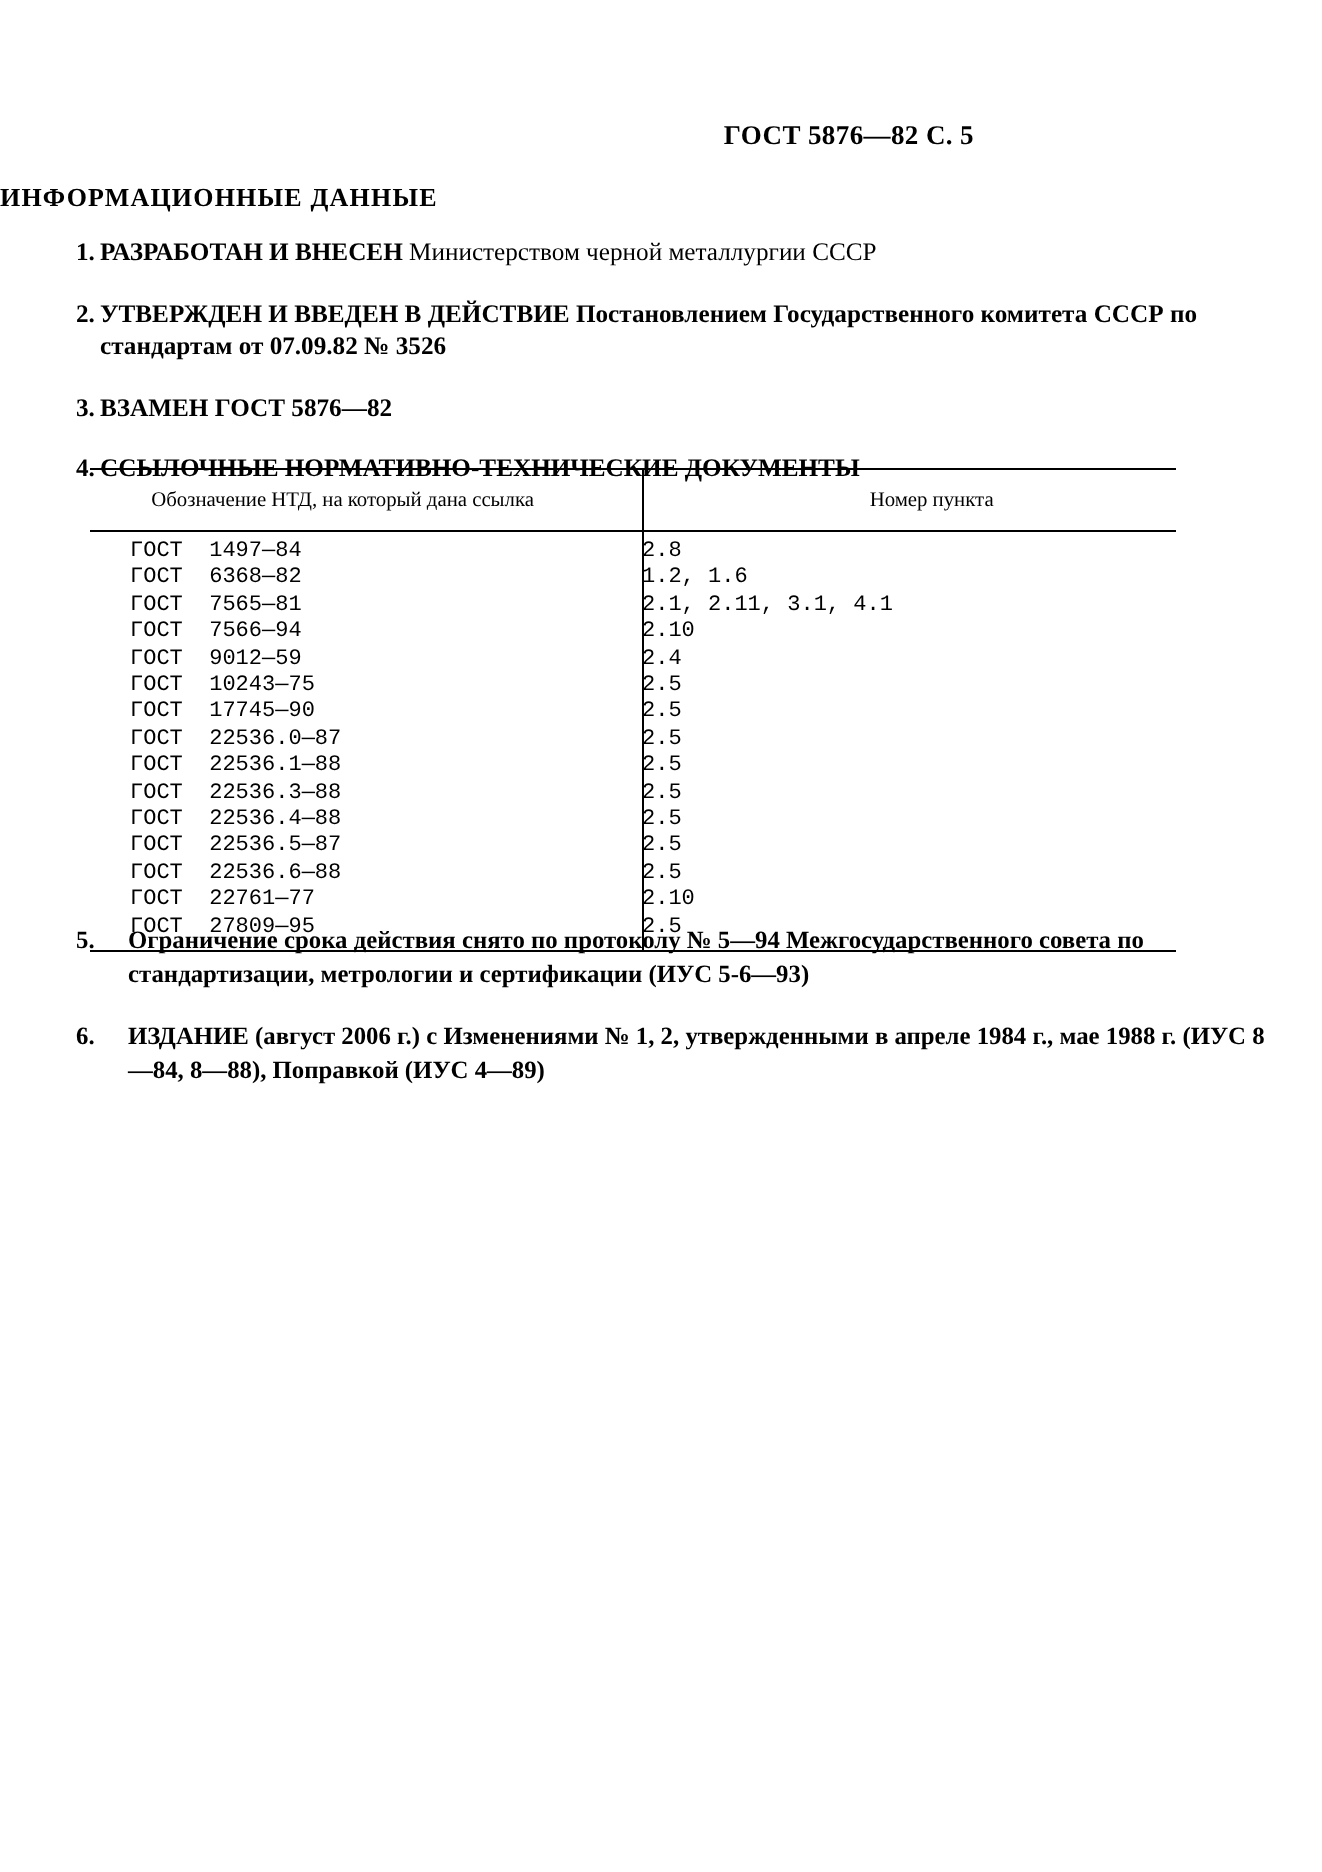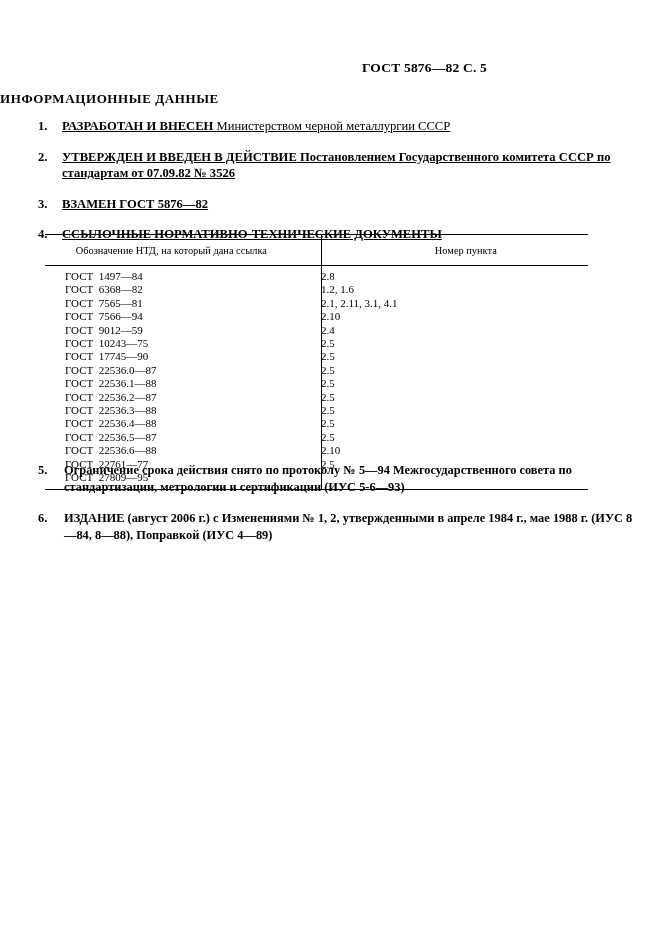--- a/index.html
+++ b/index.html
@@ -54,22 +54,21 @@
     line-height: 1.32;
   }
   .item .num {
     position: absolute;
     left: 0;
     top: 0;
     width: 22px;
   }
   .item .txt {
     display: block;
-    margin-left: 24px;
-    text-decoration: underline;
+    margin-left: 12px;
   }
   .item.i1 { margin-top: 0; }
   .item.i2 { margin-top: 14px; }
   .item.i3 { margin-top: 14px; }
   .item.i4 { margin-top: 14px; }
 
   .normal { font-weight: normal; }
 
   
   .table-wrap {
@@ -117,21 +116,21 @@
     position: absolute;
     left: 276px;
     top: 0;
     bottom: 0;
     width: 1px;
     background: #000;
   }
   .cell {
     font-size: 11px;
     line-height: 13.4px;
-    font-family: Liberation Serif, serif;
+    font-family: Liberation Mono, monospace;
     white-space: pre;
   }
   .footer-items {
     position: absolute;
     left: 38px;
     top: 462px;
     width: 600px;
   }
   .fitem {
     position: relative;
@@ -203,21 +202,20 @@
       <div class="c1">
         <div class="cell">ГОСТ  1497—84</div>
         <div class="cell">ГОСТ  6368—82</div>
         <div class="cell">ГОСТ  7565—81</div>
         <div class="cell">ГОСТ  7566—94</div>
         <div class="cell">ГОСТ  9012—59</div>
         <div class="cell">ГОСТ  10243—75</div>
         <div class="cell">ГОСТ  17745—90</div>
         <div class="cell">ГОСТ  22536.0—87</div>
         <div class="cell">ГОСТ  22536.1—88</div>
-        <div class="cell">ГОСТ  22536.2—87</div>
         <div class="cell">ГОСТ  22536.3—88</div>
         <div class="cell">ГОСТ  22536.4—88</div>
         <div class="cell">ГОСТ  22536.5—87</div>
         <div class="cell">ГОСТ  22536.6—88</div>
         <div class="cell">ГОСТ  22761—77</div>
         <div class="cell">ГОСТ  27809—95</div>
       </div>
       <div class="c2">
         <div class="cell">2.8</div>
         <div class="cell">1.2, 1.6</div>

